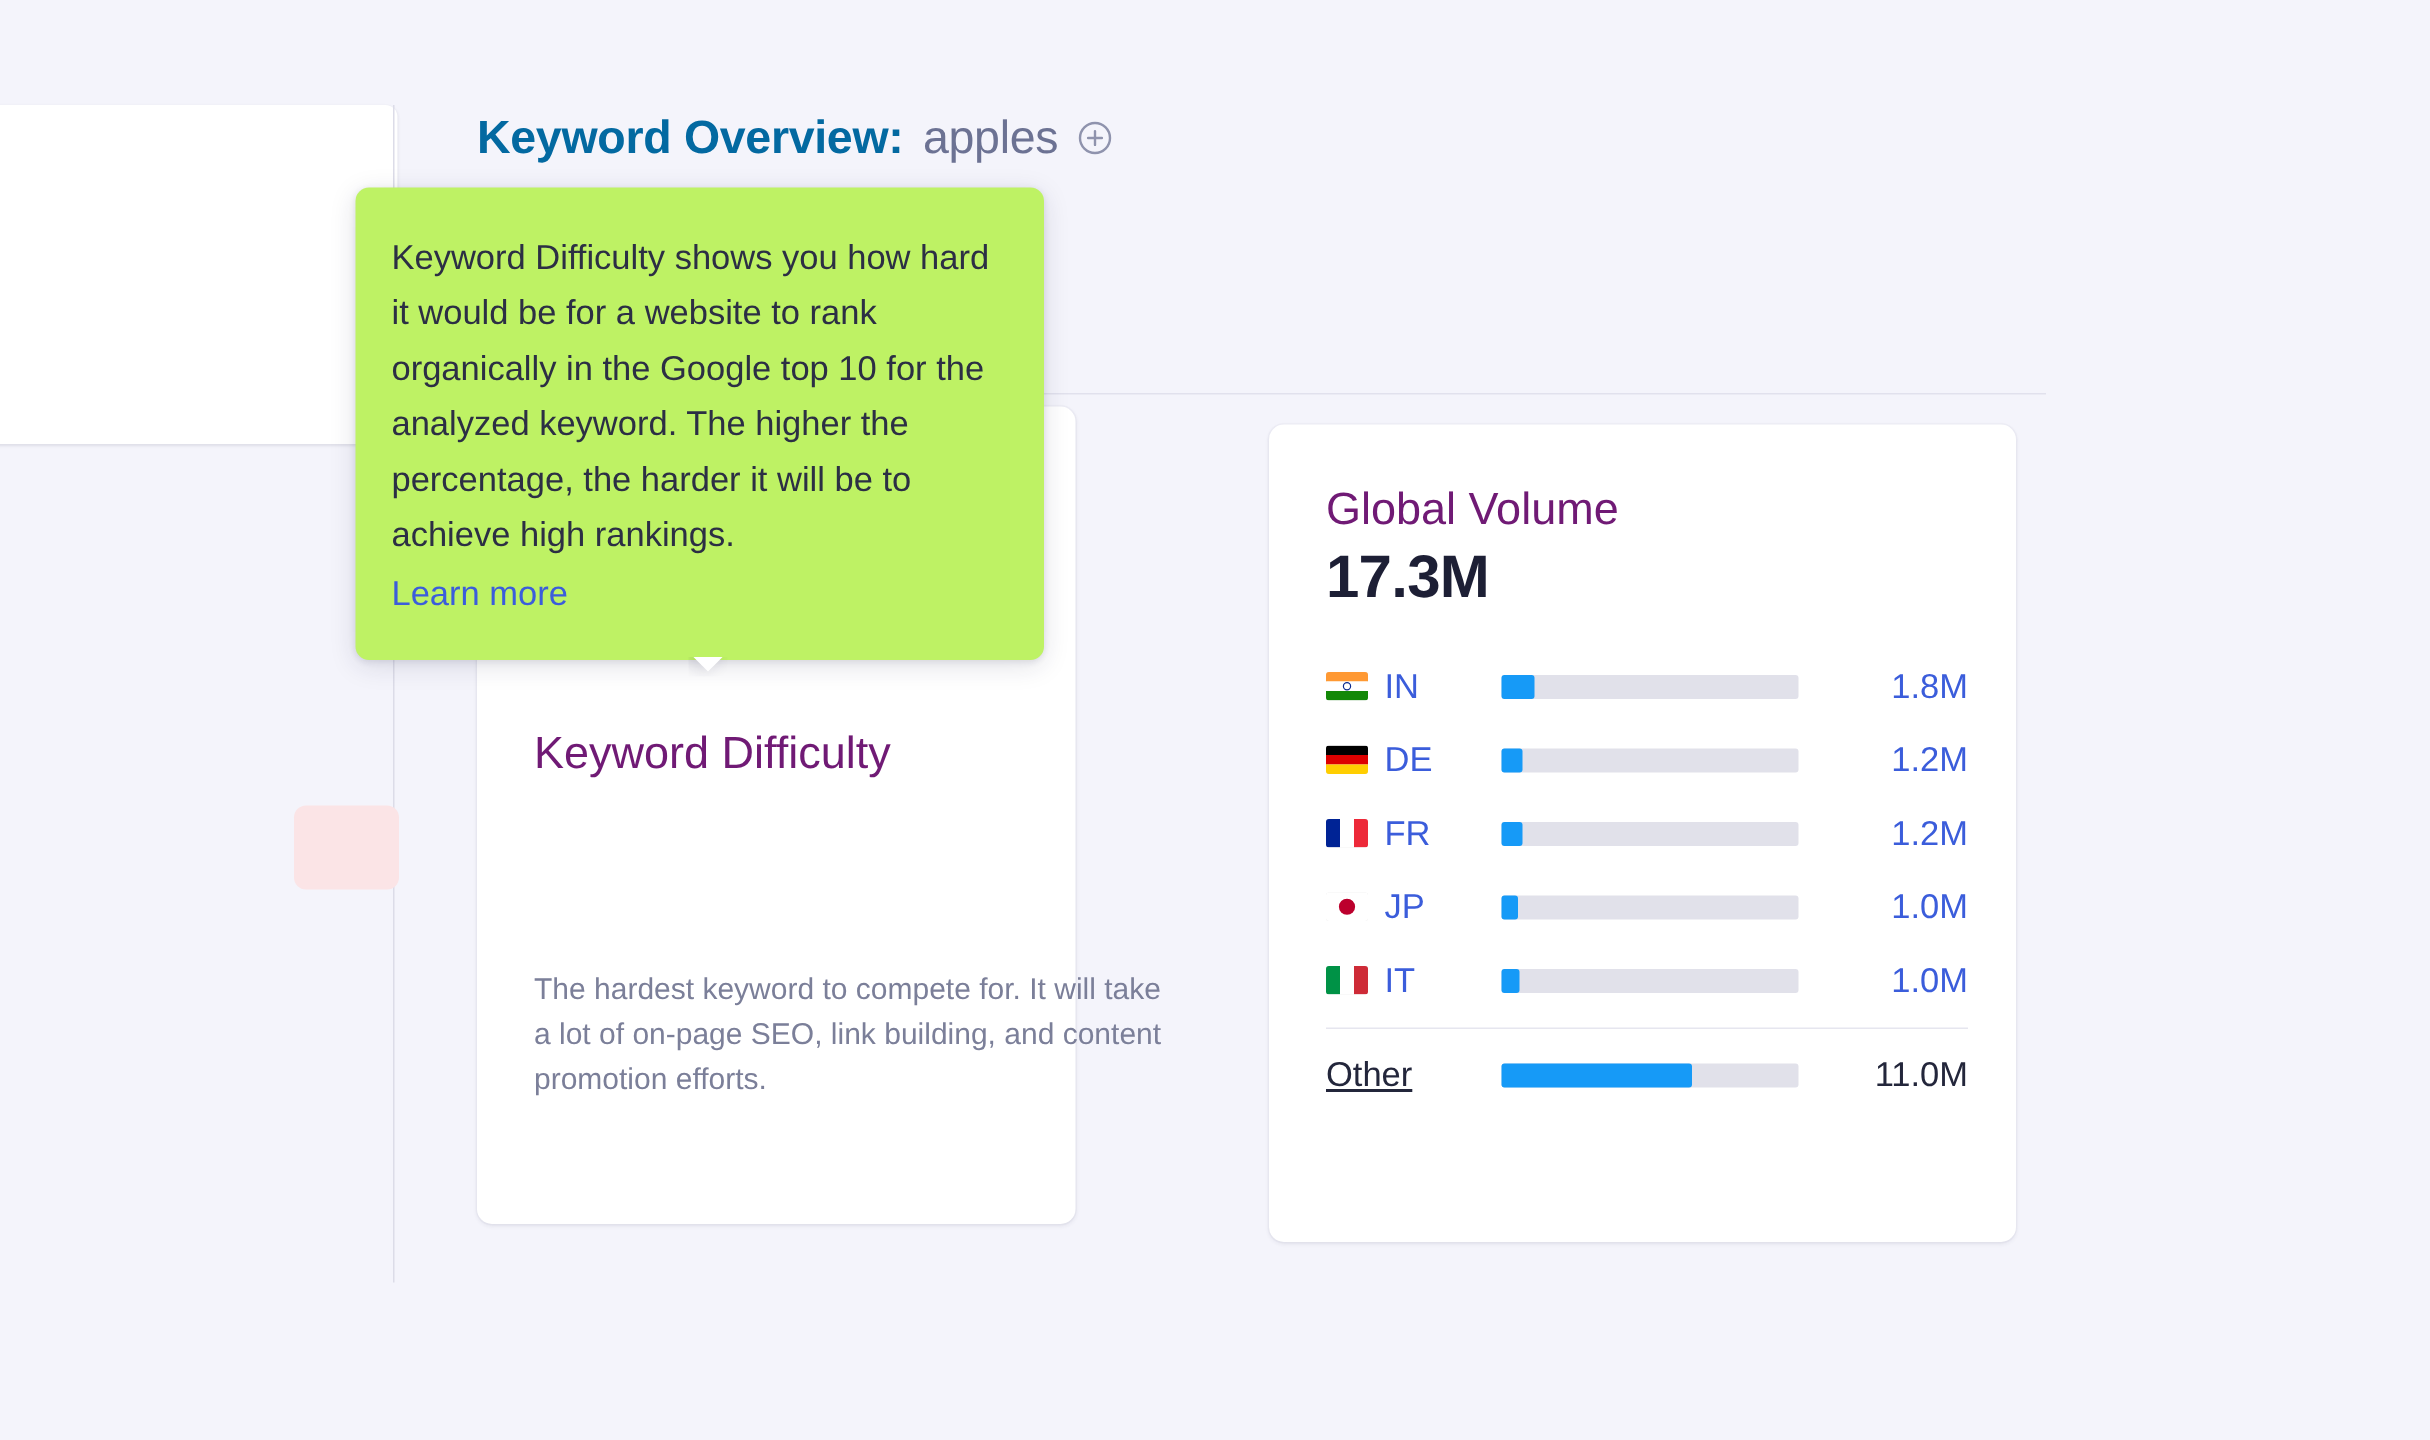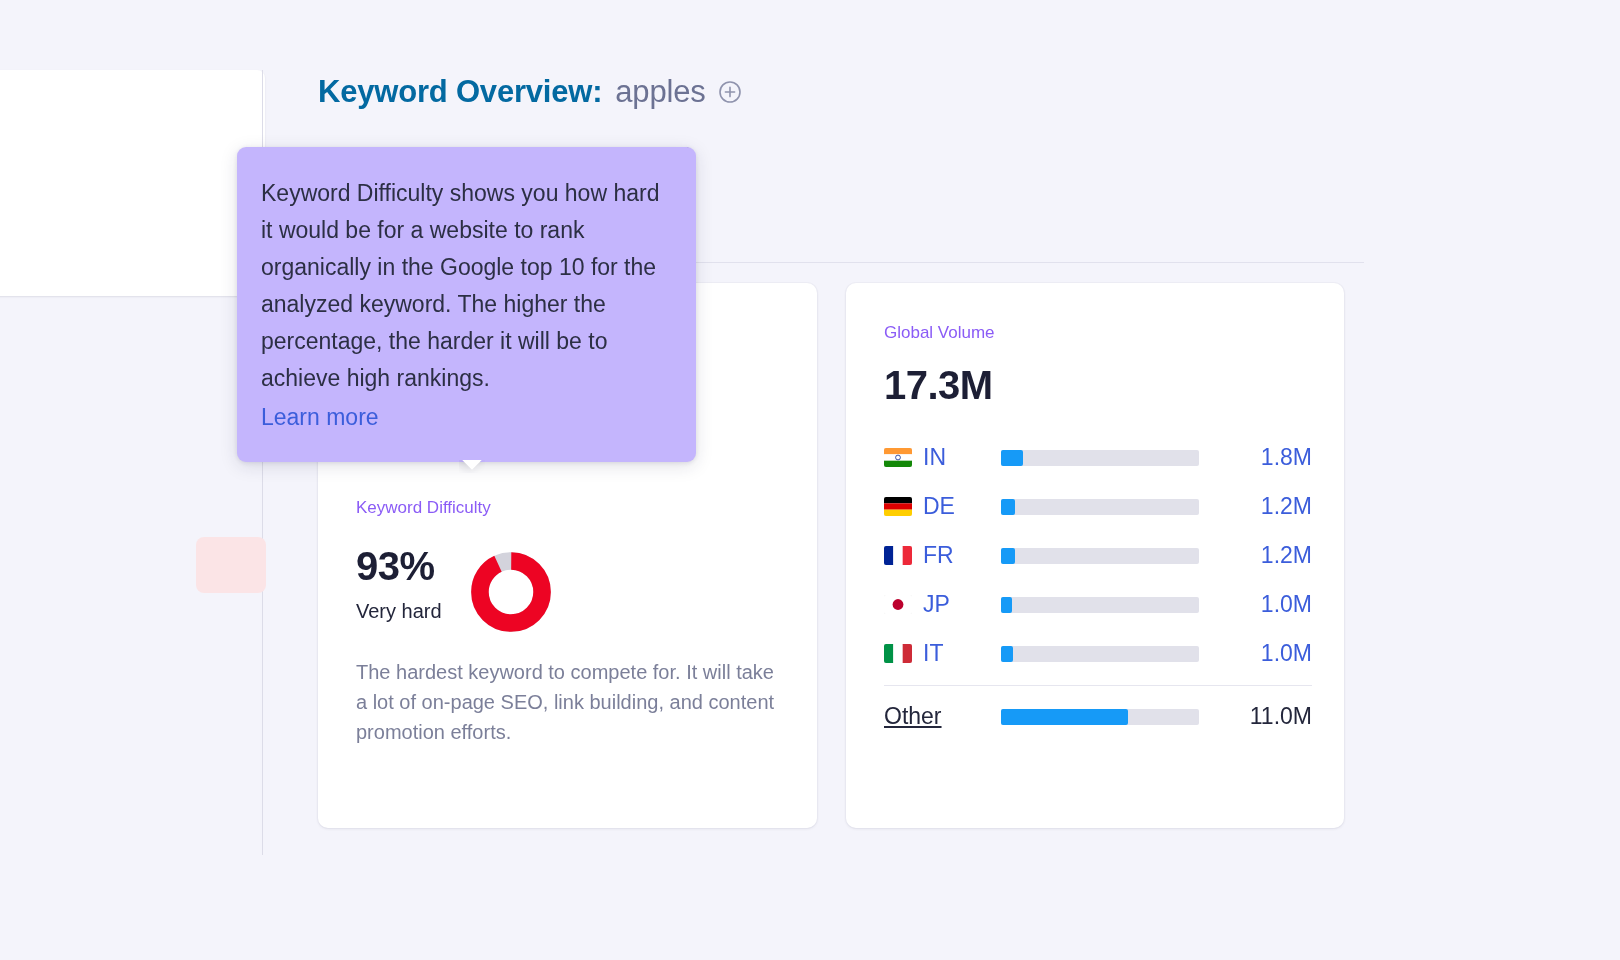--- a/index.html
+++ b/index.html
@@ -125,35 +125,35 @@
 
   
   .card {
     position: absolute;
     background: #ffffff;
     border-radius: 10px;
     box-shadow: 0 1px 3px rgba(40,40,80,0.09), 0 0 0 1px rgba(40,40,90,0.025);
   }
   .card-kd {
     left: 318px;
-    top: 283px;
-    width: 499px;
+    top: 271px;
+    width: 399px;
     height: 545px;
     padding-left: 24px;
   }
   .card-gv {
     left: 846px;
     top: 283px;
     width: 498px;
     height: 545px;
   }
 
   .card-title {
-    font-size: 17px;
-    color: #8b5cf6;
+    font-size: 30px;
+    color: #701a75;
     font-weight: normal;
     text-align: center;
   }
 
   
   .kd-title { position: absolute; left: 38px; top: 215px; }
   .kd-row {
     position: absolute;
     left: 38px;
     top: 262px;
@@ -269,23 +269,23 @@
     height: 1px;
     background: #e6e6ef;
     margin: 7px 0 6px 0;
     width: 428px;
   }
 
   
   .tooltip {
     position: absolute;
     left: 237px;
-    top: 147px;
+    top: 125px;
     width: 459px;
-    background: #c4b5fd;
+    background: #bef264;
     border-radius: 9px;
     box-shadow: 0 4px 18px rgba(30,30,70,0.13), 0 1px 4px rgba(30,30,70,0.10);
     padding: 28px 30px 26px 24px;
     z-index: 50;
   }
   .tooltip-text {
     font-size: 23px;
     line-height: 37px;
     color: #2c2f44;
   }
@@ -357,32 +357,20 @@
     </span>
     <span class="gap-b"></span>
     <span class="filter-item static">USD</span>
   </div>
 
   <div class="head-divider"></div>
 
   <div class="card card-kd">
     <div class="card-title kd-title">Keyword Difficulty</div>
 
-    <div class="kd-row">
-      <div class="kd-numblock">
-        <div class="kd-value">93%</div>
-        <div class="kd-label">Very hard</div>
-      </div>
-      <div class="kd-donut">
-        <svg width="82" height="82" viewBox="0 0 42 42" aria-hidden="true">
-          <circle cx="21" cy="21" r="15.915" fill="none" stroke="#d3d3dc" stroke-width="9"></circle>
-          <circle id="donut-arc" cx="21" cy="21" r="15.915" fill="none" stroke="#ed0423" stroke-width="9" stroke-dasharray="93 7" stroke-dashoffset="25"></circle>
-        </svg>
-      </div>
-    </div>
 
     <div class="kd-desc">The hardest keyword to compete for. It will take a lot of on-page SEO, link building, and content promotion efforts.</div>
   </div>
 
   <div class="card card-gv">
     <div class="card-title gv-title">Global Volume</div>
     <div class="gv-value">17.3M</div>
     <div class="gv-list" id="gv-list">
         <div class="gv-row">
           <div class="gv-cc">

